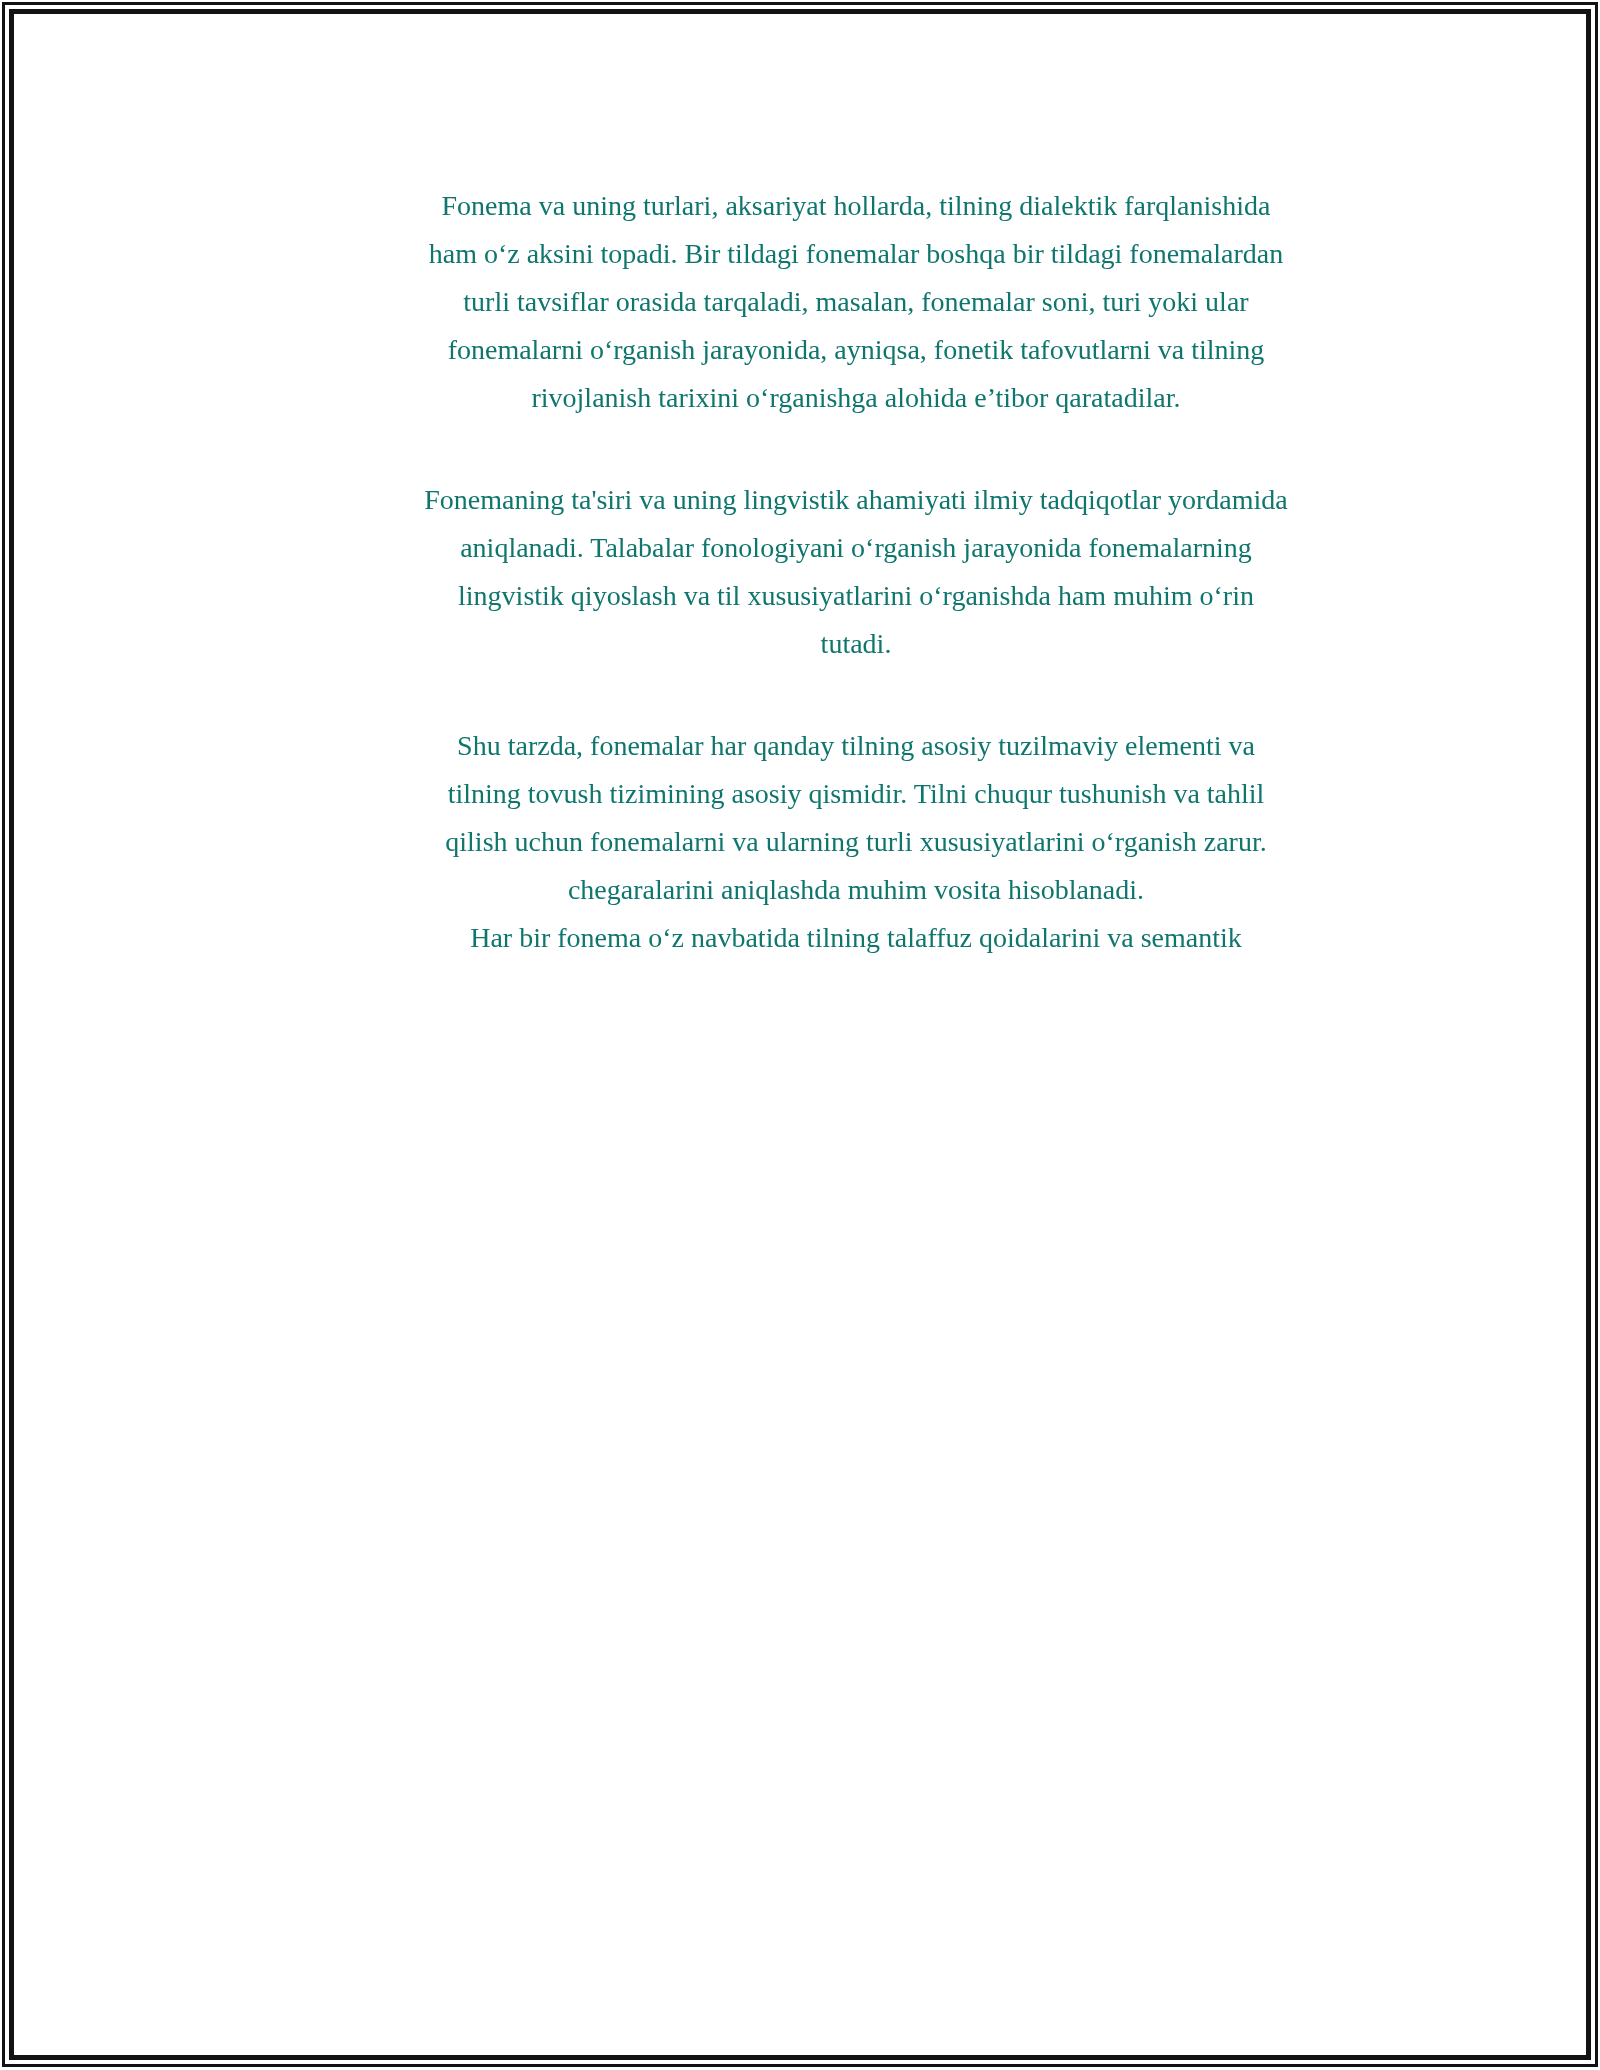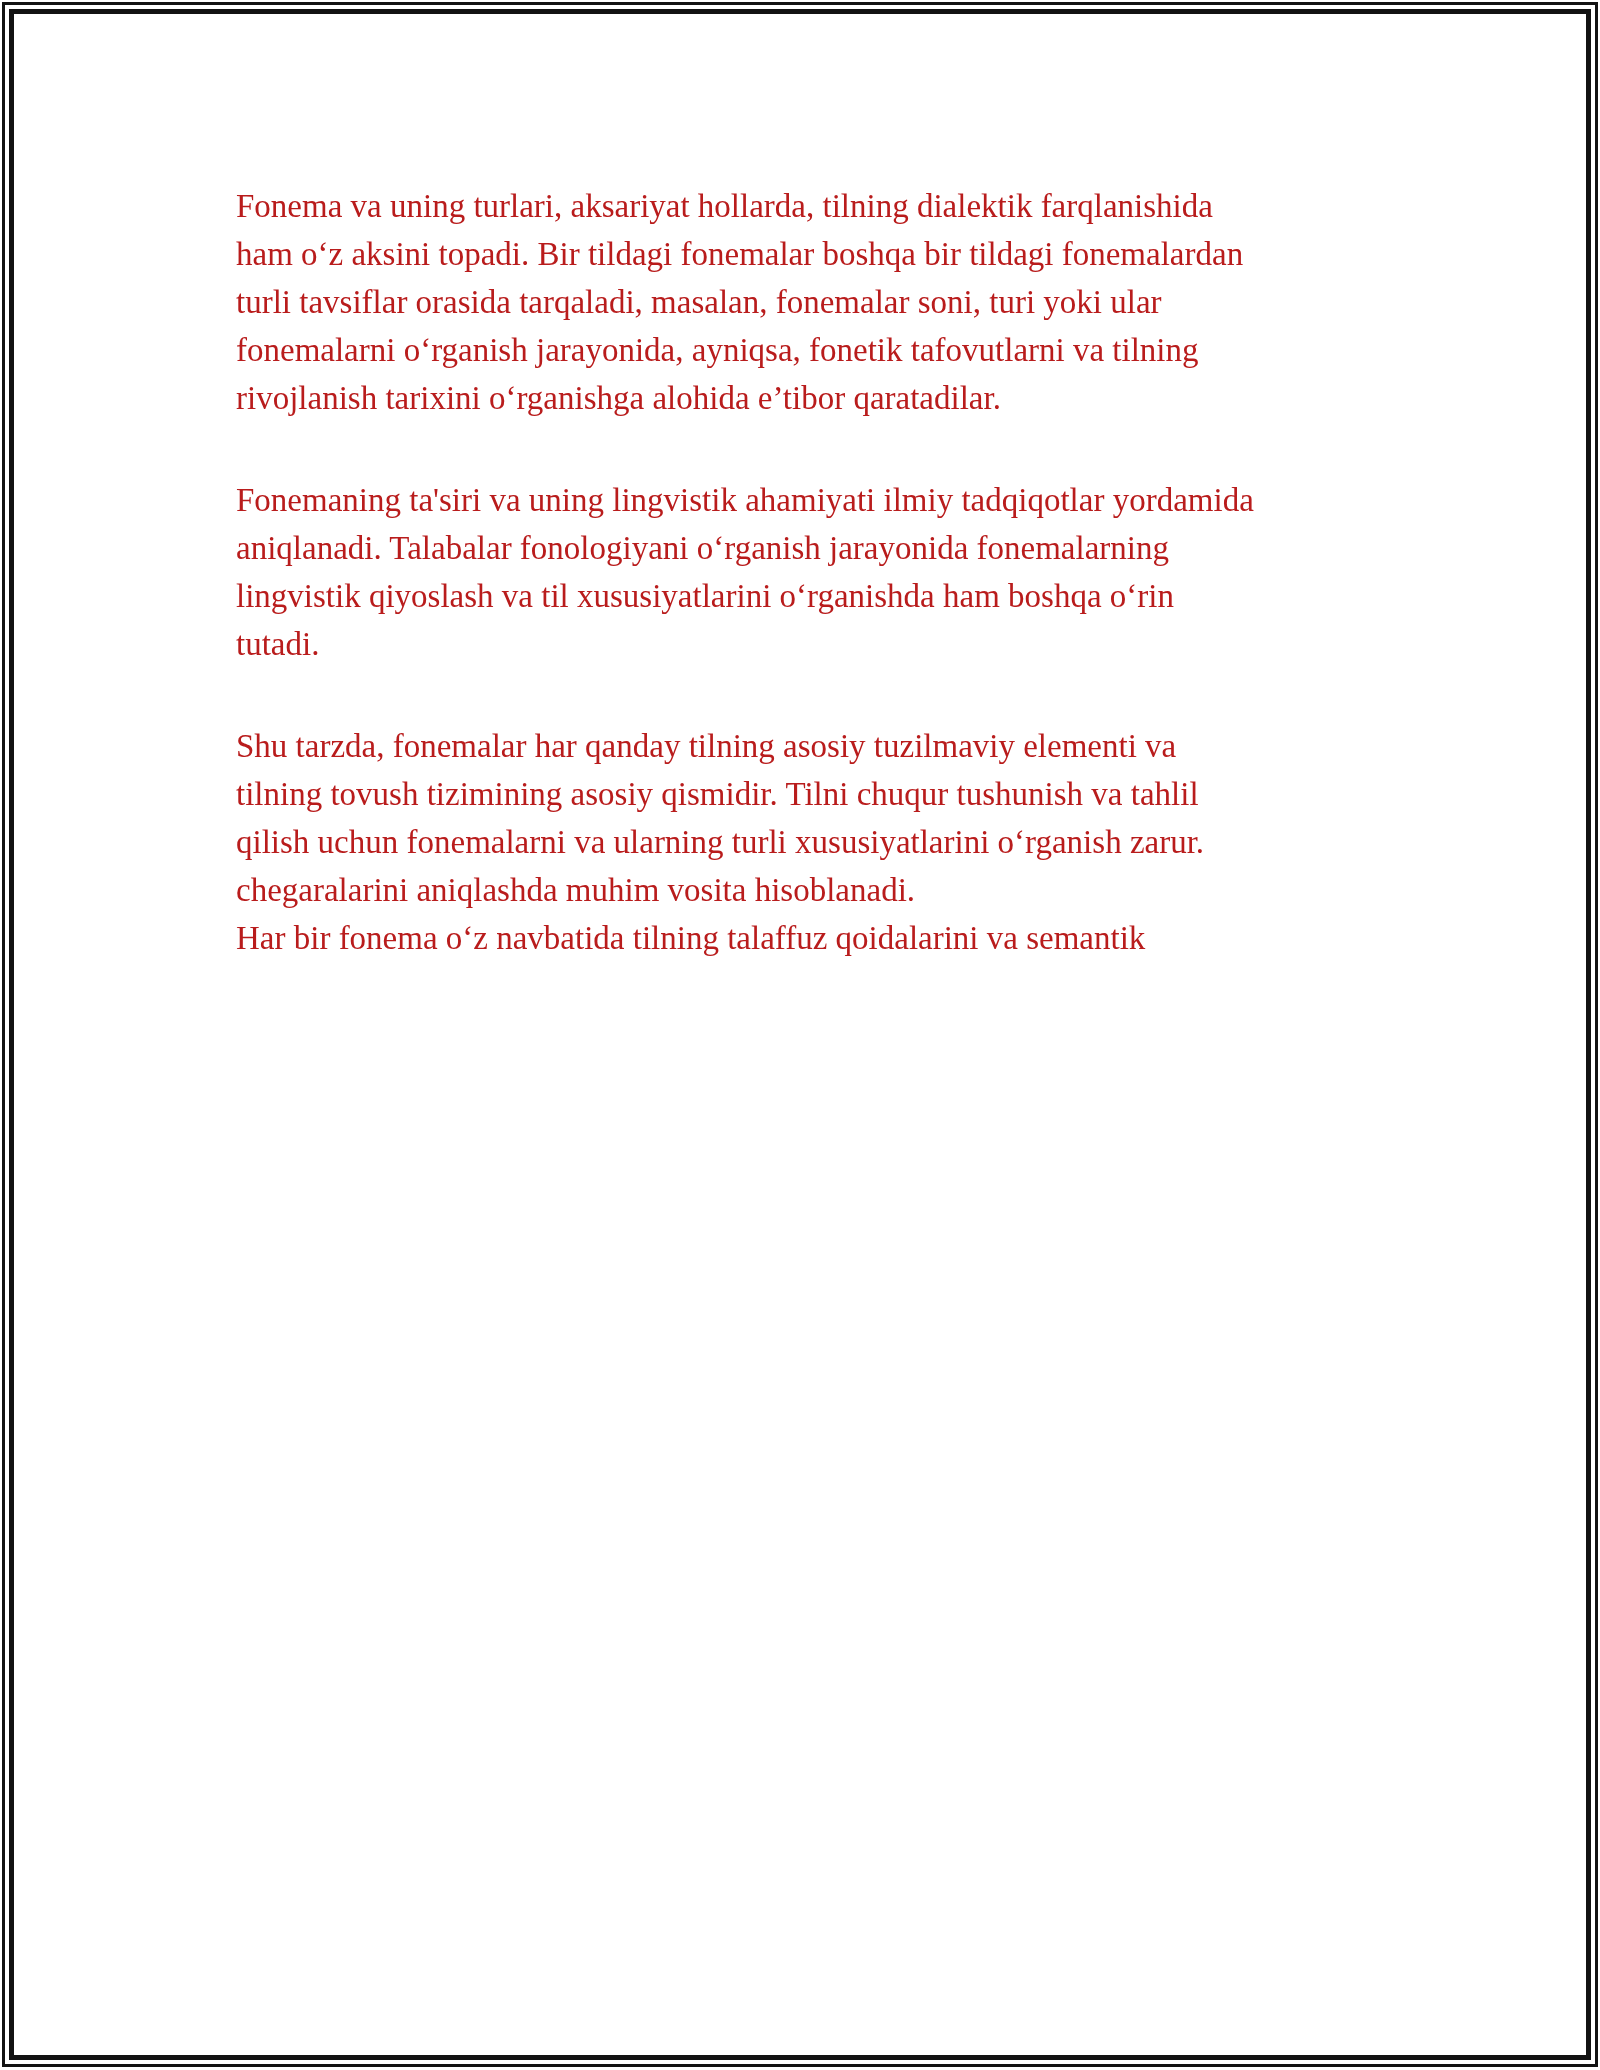--- a/index.html
+++ b/index.html
@@ -26,23 +26,24 @@
     position: absolute;
     left: 9px; top: 9px; right: 9px; bottom: 10px;
     border: 5px solid #121212;
     pointer-events: none;
   }
   .content {
     position: absolute;
     left: 236px;
     top: 182px;
     width: 1240px;
-    color: #b91c1c;
-    font-size: 33px;
+    color: #0f766e;
+    font-size: 28px;
     line-height: 48px;
+    text-align: center;
   }
   .para {
     margin: 0;
     padding: 0;
   }
   .para + .para {
     margin-top: 54px;
   }
   .line {
     display: block;
@@ -62,21 +63,21 @@
       <span class="line">Fonema va uning turlari, aksariyat hollarda, tilning dialektik farqlanishida</span>
       <span class="line">ham o‘z aksini topadi. Bir tildagi fonemalar boshqa bir tildagi fonemalardan</span>
       <span class="line">turli tavsiflar orasida tarqaladi, masalan, fonemalar soni, turi yoki ular</span>
       <span class="line">fonemalarni o‘rganish jarayonida, ayniqsa, fonetik tafovutlarni va tilning</span>
       <span class="line">rivojlanish tarixini o‘rganishga alohida e’tibor qaratadilar.</span>
     </p>
 
     <p class="para">
       <span class="line">Fonemaning ta'siri va uning lingvistik ahamiyati ilmiy tadqiqotlar yordamida</span>
       <span class="line">aniqlanadi. Talabalar fonologiyani o‘rganish jarayonida fonemalarning</span>
-      <span class="line">lingvistik qiyoslash va til xususiyatlarini o‘rganishda ham boshqa o‘rin</span>
+      <span class="line">lingvistik qiyoslash va til xususiyatlarini o‘rganishda ham muhim o‘rin</span>
       <span class="line">tutadi.</span>
     </p>
 
     <p class="para">
       <span class="line">Shu tarzda, fonemalar har qanday tilning asosiy tuzilmaviy elementi va</span>
       <span class="line">tilning tovush tizimining asosiy qismidir. Tilni chuqur tushunish va tahlil</span>
       <span class="line">qilish uchun fonemalarni va ularning turli xususiyatlarini o‘rganish zarur.</span>
       <span class="line">chegaralarini aniqlashda muhim vosita hisoblanadi.</span>
       <span class="line">Har bir fonema o‘z navbatida tilning talaffuz qoidalarini va semantik</span>
     </p>

